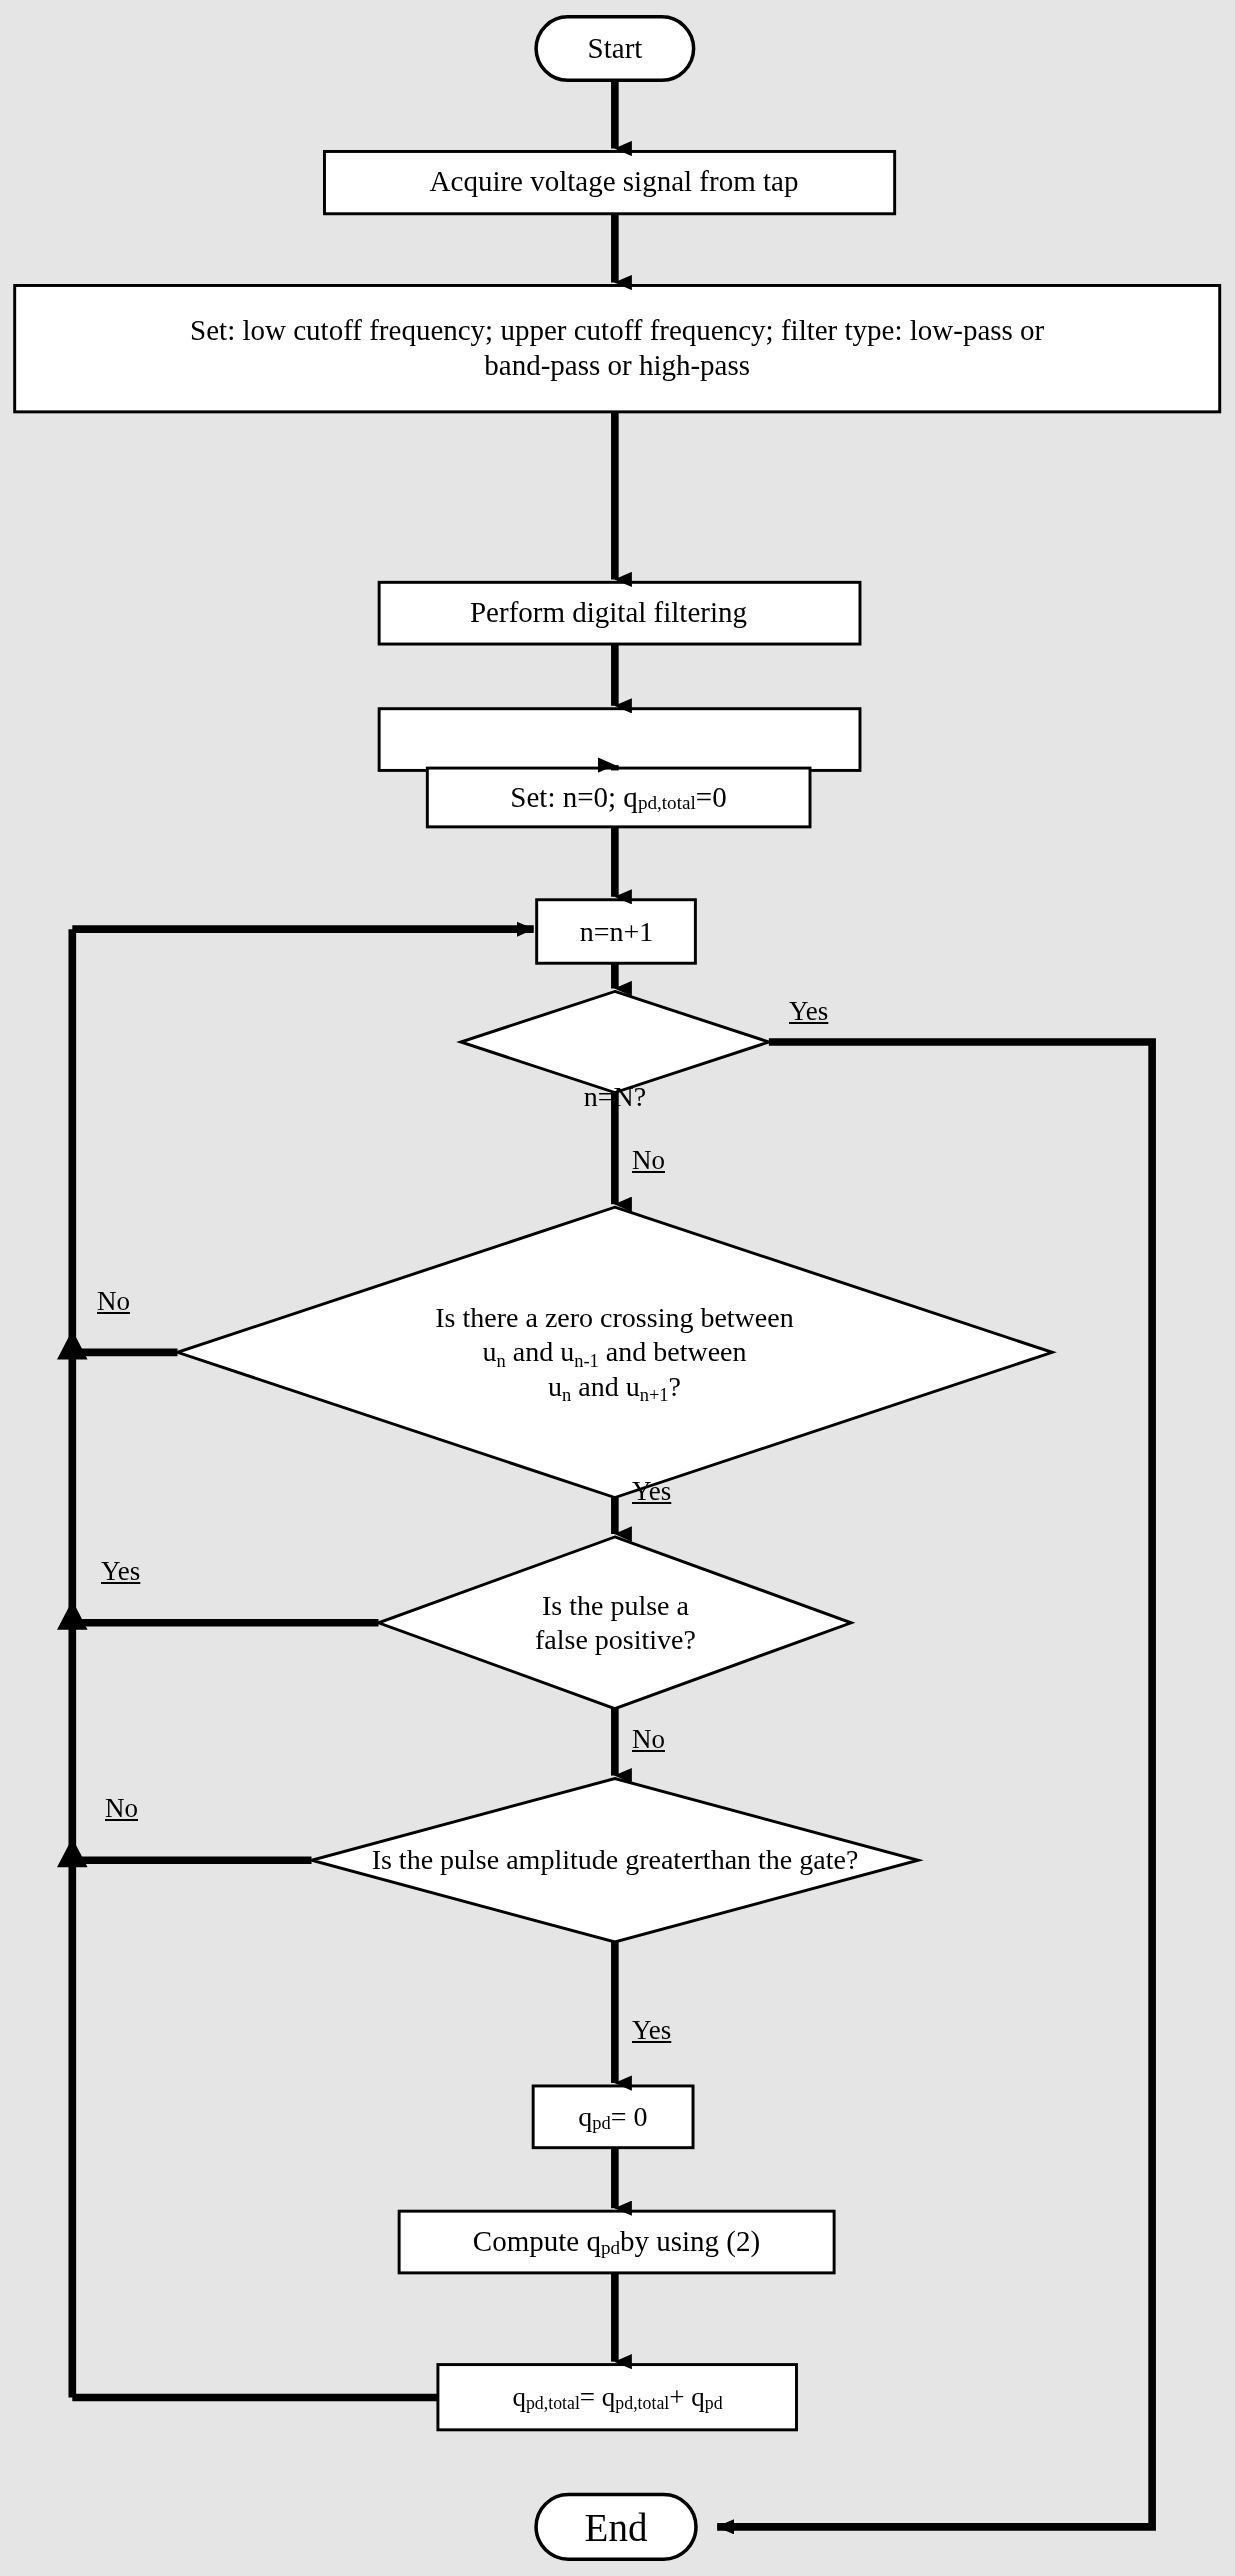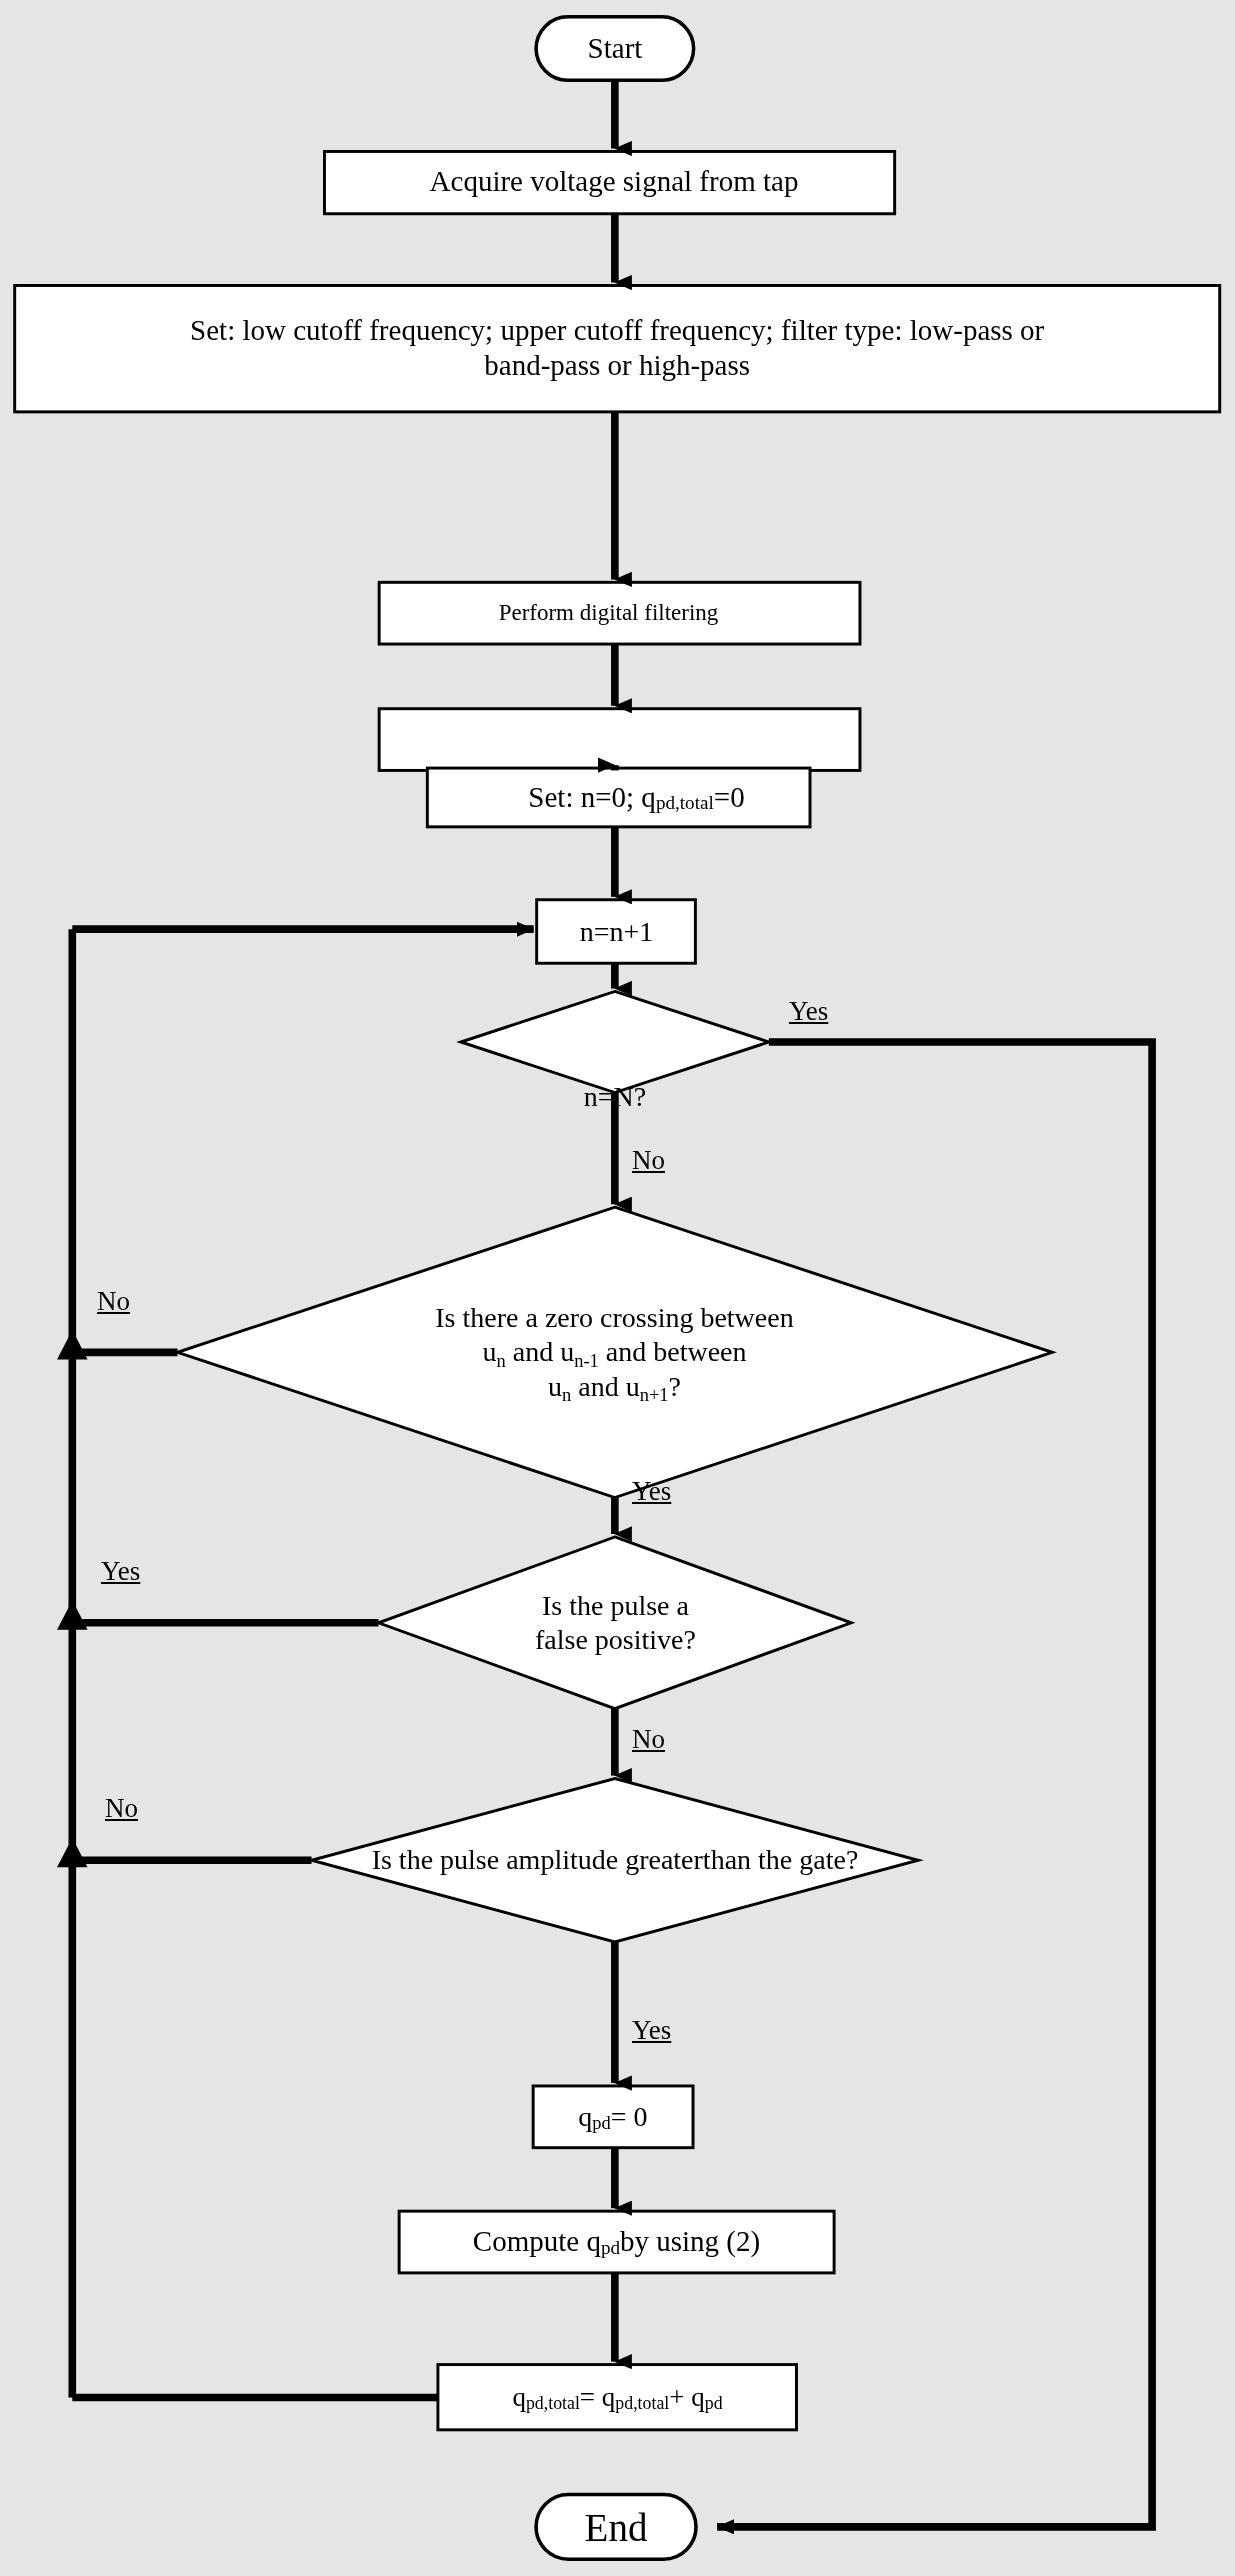--- a/index.html
+++ b/index.html
@@ -135,24 +135,24 @@
 
   <div class="node-text" style="left:536px; top:16.5px; width:158px; height:64px; font-size:29px;">Start</div>
 
   <div class="node-text" style="left:325px; top:151px; width:578px; height:62px; font-size:29px;">Acquire voltage signal from tap</div>
 
   <div class="node-text" style="left:14.7px; top:285px; width:1205px; height:126px; font-size:29px; flex-direction:column;">
     <span>Set: low cutoff frequency; upper cutoff frequency; filter type: low-pass or</span>
     <span>band-pass or high-pass</span>
   </div>
 
-  <div class="node-text" style="left:379px; top:582px; width:459px; height:62px; font-size:23px;">Perform digital filtering</div>
-
-
-  <div class="node-text" style="left:427px; top:768px; width:383px; height:59px; font-size:29px;padding-left:18px;">
+  <div class="node-text" style="left:379px; top:582px; width:459px; height:62px; font-size:29px;">Perform digital filtering</div>
+
+
+  <div class="node-text" style="left:427px; top:768px; width:383px; height:59px; font-size:29px;">
     <span>Set: n=0; q</span><sub>pd,total</sub><span> =0</span>
   </div>
 
   <div class="node-text" style="left:537px; top:900px; width:159px; height:64px; font-size:28px;">n=n+1</div>
 
   <div class="node-text" style="left:527px; top:1080px; width:176px; height:35px; font-size:28px;">n=N?</div>
 
   <div class="node-text" style="left:350px; top:1288px; width:529px; height:129px; font-size:28px; flex-direction:column;">
     <span>Is there a zero crossing between</span>
     <span><span>u</span><sub>n</sub><span> and u</span><sub>n-1</sub><span> and between</span></span>

